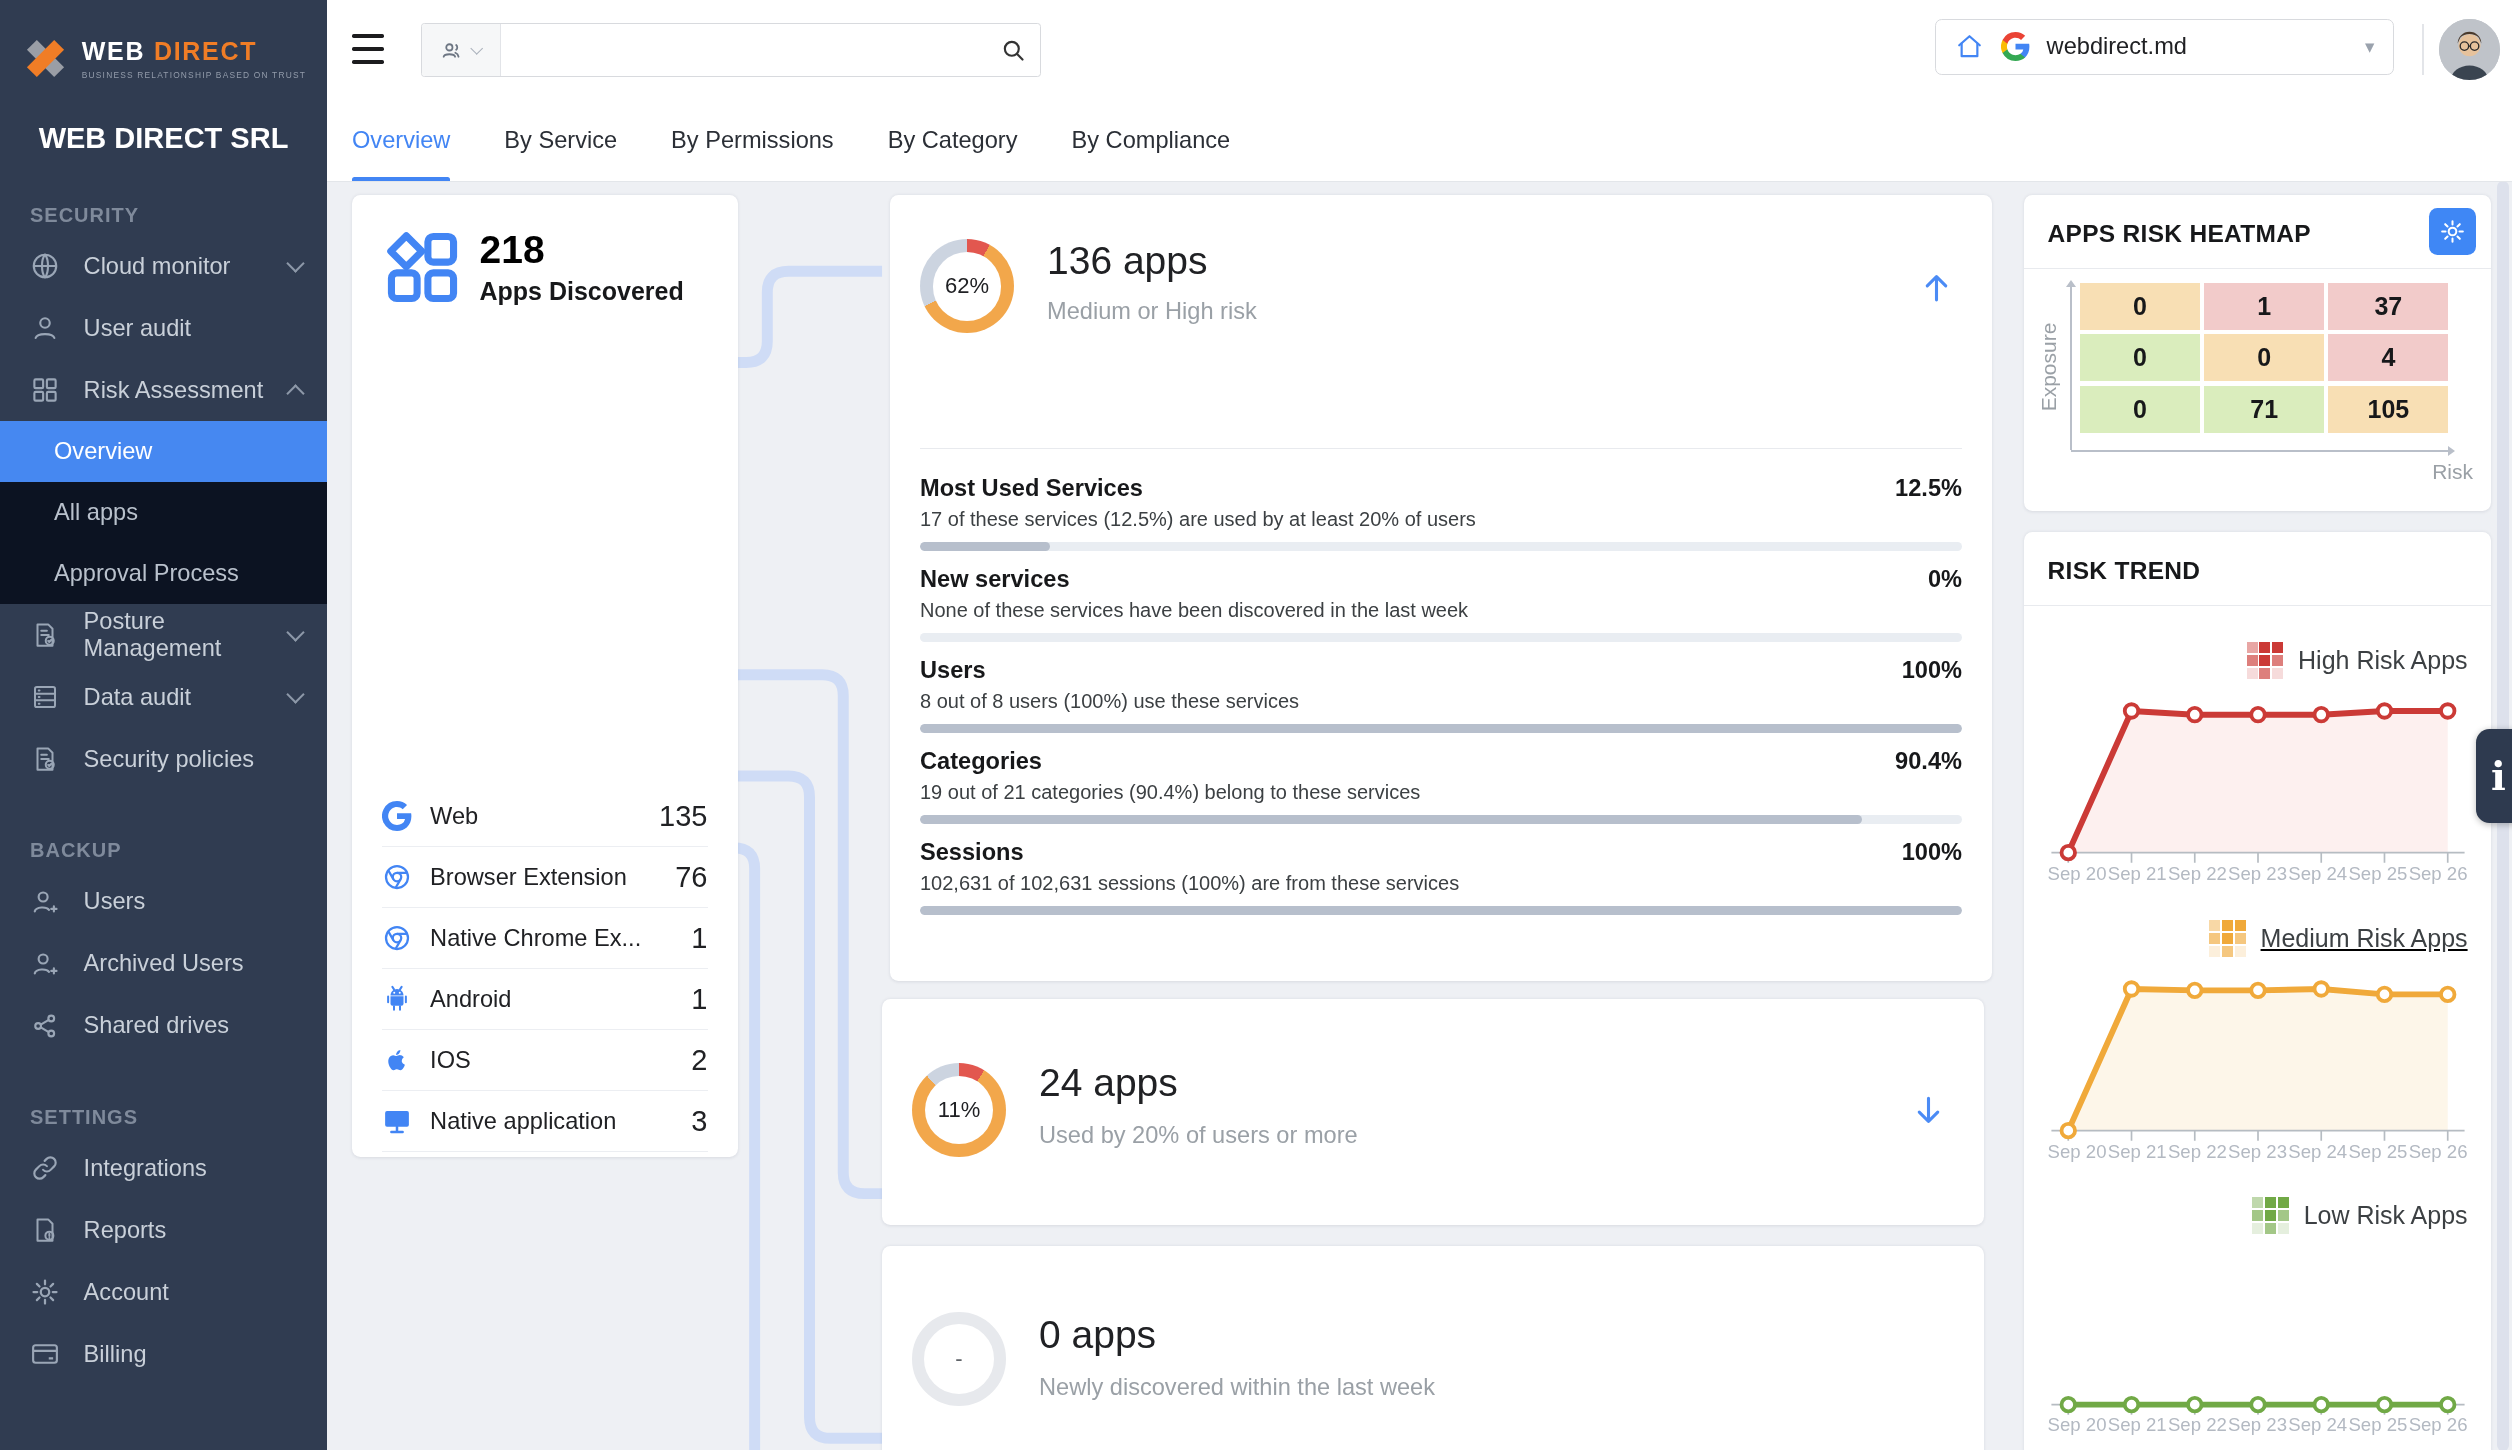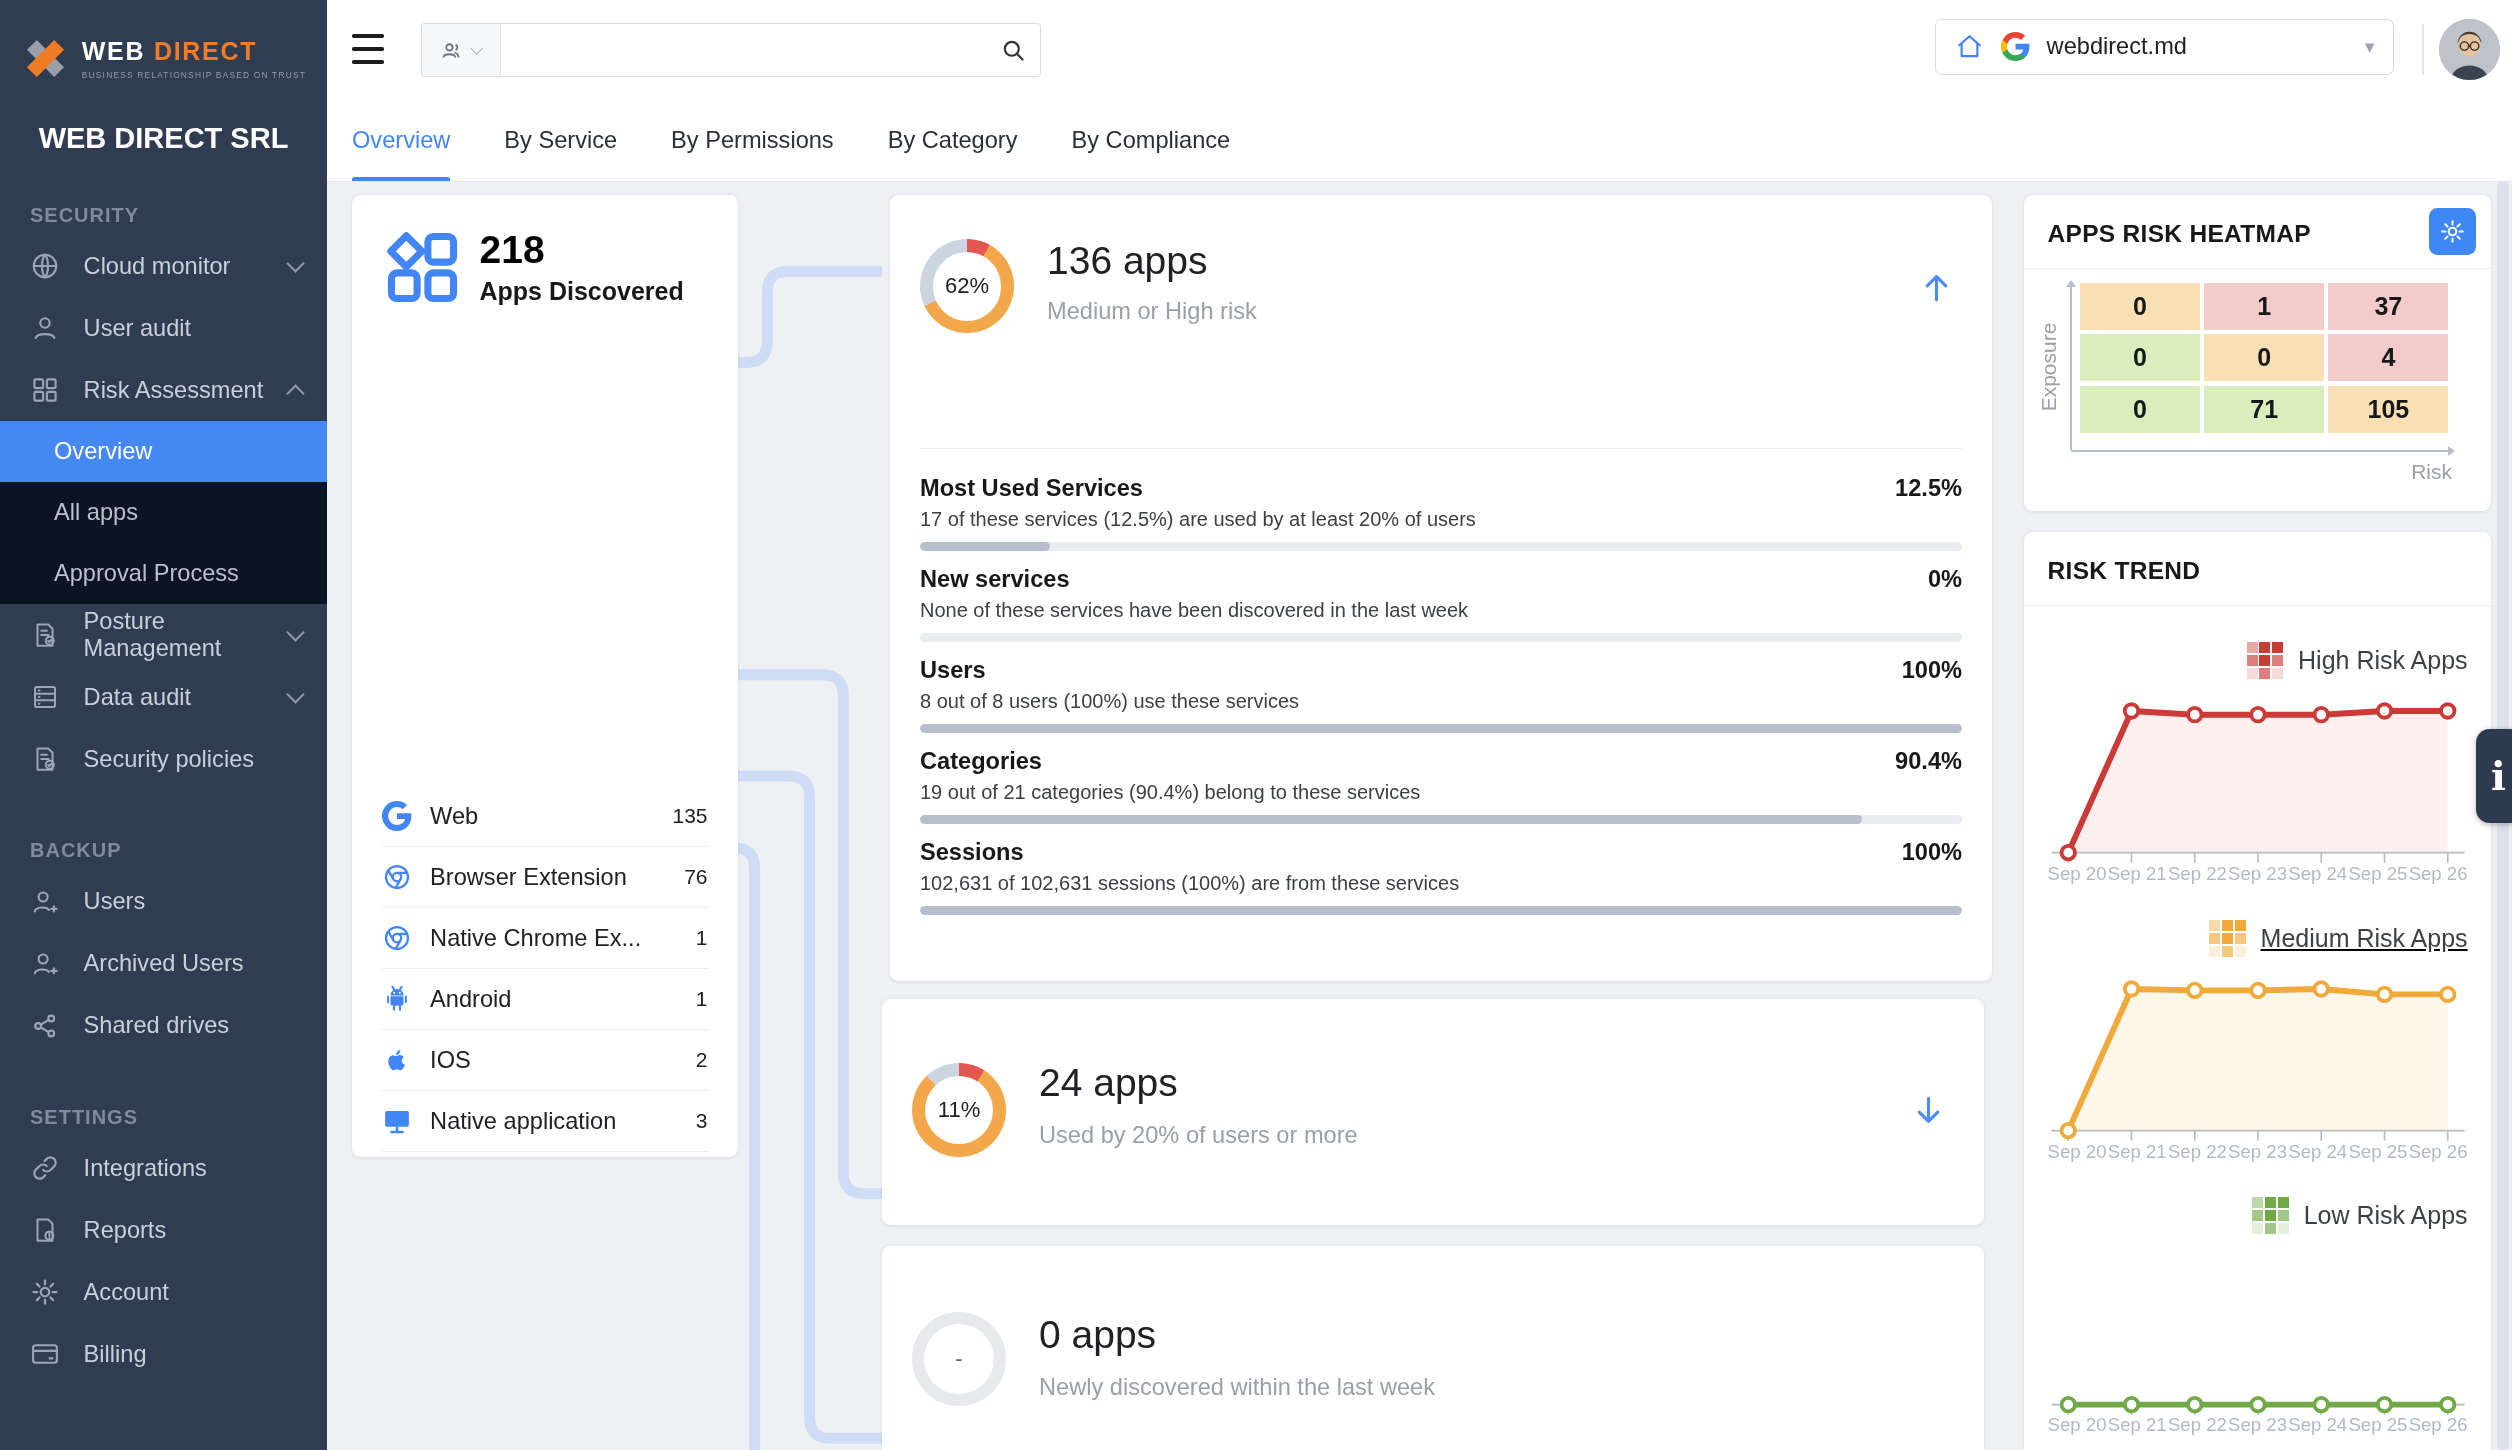--- a/index.html
+++ b/index.html
@@ -59,21 +59,21 @@
   .left-card{left:24.5px;top:14.3px;width:386px;height:962px;z-index:1;}
   .ad-head{position:absolute;left:30px;top:32px;display:flex;gap:17px;align-items:flex-start;}
   .ad-icon{width:81px;height:81px;color:#4285f4;}
   .ad-count{font-size:39px;font-weight:bold;color:#000000;line-height:1.1;margin-top:1.7px;}
   .ad-label{font-size:25px;font-weight:bold;color:#17181a;margin-top:5px;}
   .platforms{position:absolute;left:30px;right:30px;top:591px;}
   .platform{height:60px;display:flex;align-items:center;gap:18.6px;border-bottom:0.8px solid #eceef2;}
   .platform:first-child{border-top:none;}
   .platform .pi{width:30px;height:30px;color:#4285f4;flex:0 0 30px;}
   .p-name{flex:1;font-size:23.6px;color:#202124;white-space:nowrap;overflow:hidden;}
-  .p-count{font-size:21px;color:#202124;}
+  .p-count{font-size:29px;color:#202124;}
 
   
   .card1{left:555px;top:14.3px;width:1102px;height:786px;z-index:1;margin-left:8px;}
   .card2{left:555px;top:818px;width:1102px;height:226px;z-index:1;}
   .card3{left:555px;top:1065px;width:1102px;height:371px;z-index:1;}
   .donut{position:absolute;left:30px;width:94px;height:94px;border-radius:50%;}
   .donut .hole{position:absolute;inset:12.7px;background:#fff;border-radius:50%;display:flex;align-items:center;justify-content:center;font-size:22px;color:#202124;}
   .ring-empty{position:absolute;left:30px;width:94px;height:94px;border-radius:50%;border:12.7px solid #e7e9ed;box-sizing:border-box;display:flex;align-items:center;justify-content:center;font-size:22px;color:#5f6368;}
   .sc-title{position:absolute;left:157px;font-size:39px;color:#202124;}
   .sc-sub{position:absolute;left:157px;font-size:23.6px;color:#9aa0a6;}
@@ -98,21 +98,21 @@
   .gear-btn .ni{width:27px;height:27px;color:#fff;}
 
   .hm-grid{position:absolute;left:56px;top:88px;display:grid;grid-template-columns:repeat(3,120px);grid-auto-rows:47px;gap:4.2px;}
   .hm-cell{display:flex;align-items:center;justify-content:center;font-size:25px;font-weight:bold;color:#17181a;}
   .c-o{background:#f8dfb4;} .c-r{background:#f2cbca;} .c-g{background:#daedbd;}
   .hm-vaxis{position:absolute;left:46px;top:88px;width:1.7px;height:167px;background:#b9bfc9;}
   .hm-vaxis::before{content:"";position:absolute;left:-4.2px;top:-8.4px;border:5px solid transparent;border-bottom:7.6px solid #b9bfc9;}
   .hm-haxis{position:absolute;left:47px;top:255px;height:1.7px;width:381px;background:#b9bfc9;}
   .hm-haxis::after{content:"";position:absolute;right:-8.4px;top:-4.2px;border:5px solid transparent;border-left:7.6px solid #b9bfc9;}
   .hm-ylabel{position:absolute;left:-18.6px;top:160px;transform:rotate(-90deg);font-size:21px;color:#9aa0a6;}
-  .hm-xlabel{position:absolute;right:39px;top:265px;font-size:21px;color:#9aa0a6;}
+  .hm-xlabel{position:absolute;right:18px;top:265px;font-size:21px;color:#9aa0a6;}
 
   .trend-block{position:absolute;left:23.6px;width:420px;}
   .legend{display:flex;align-items:center;gap:15px;height:37px;justify-content:flex-end;}
   .lg{display:grid;grid-template-columns:repeat(3,11px);grid-auto-rows:11px;gap:1.7px;}
   .lg b{background:currentColor;}
   .lg b:nth-child(1){opacity:.45;} .lg b:nth-child(2){opacity:1;} .lg b:nth-child(3){opacity:1;}
   .lg b:nth-child(4){opacity:.65;} .lg b:nth-child(5){opacity:1;} .lg b:nth-child(6){opacity:.65;}
   .lg b:nth-child(7){opacity:.18;} .lg b:nth-child(8){opacity:.65;} .lg b:nth-child(9){opacity:.18;}
   .legend .lg-label{font-size:25px;color:#3c4043;font-weight:500;}
   .dates{display:flex;justify-content:space-between;font-size:18.6px;color:#b3b9c2;}

